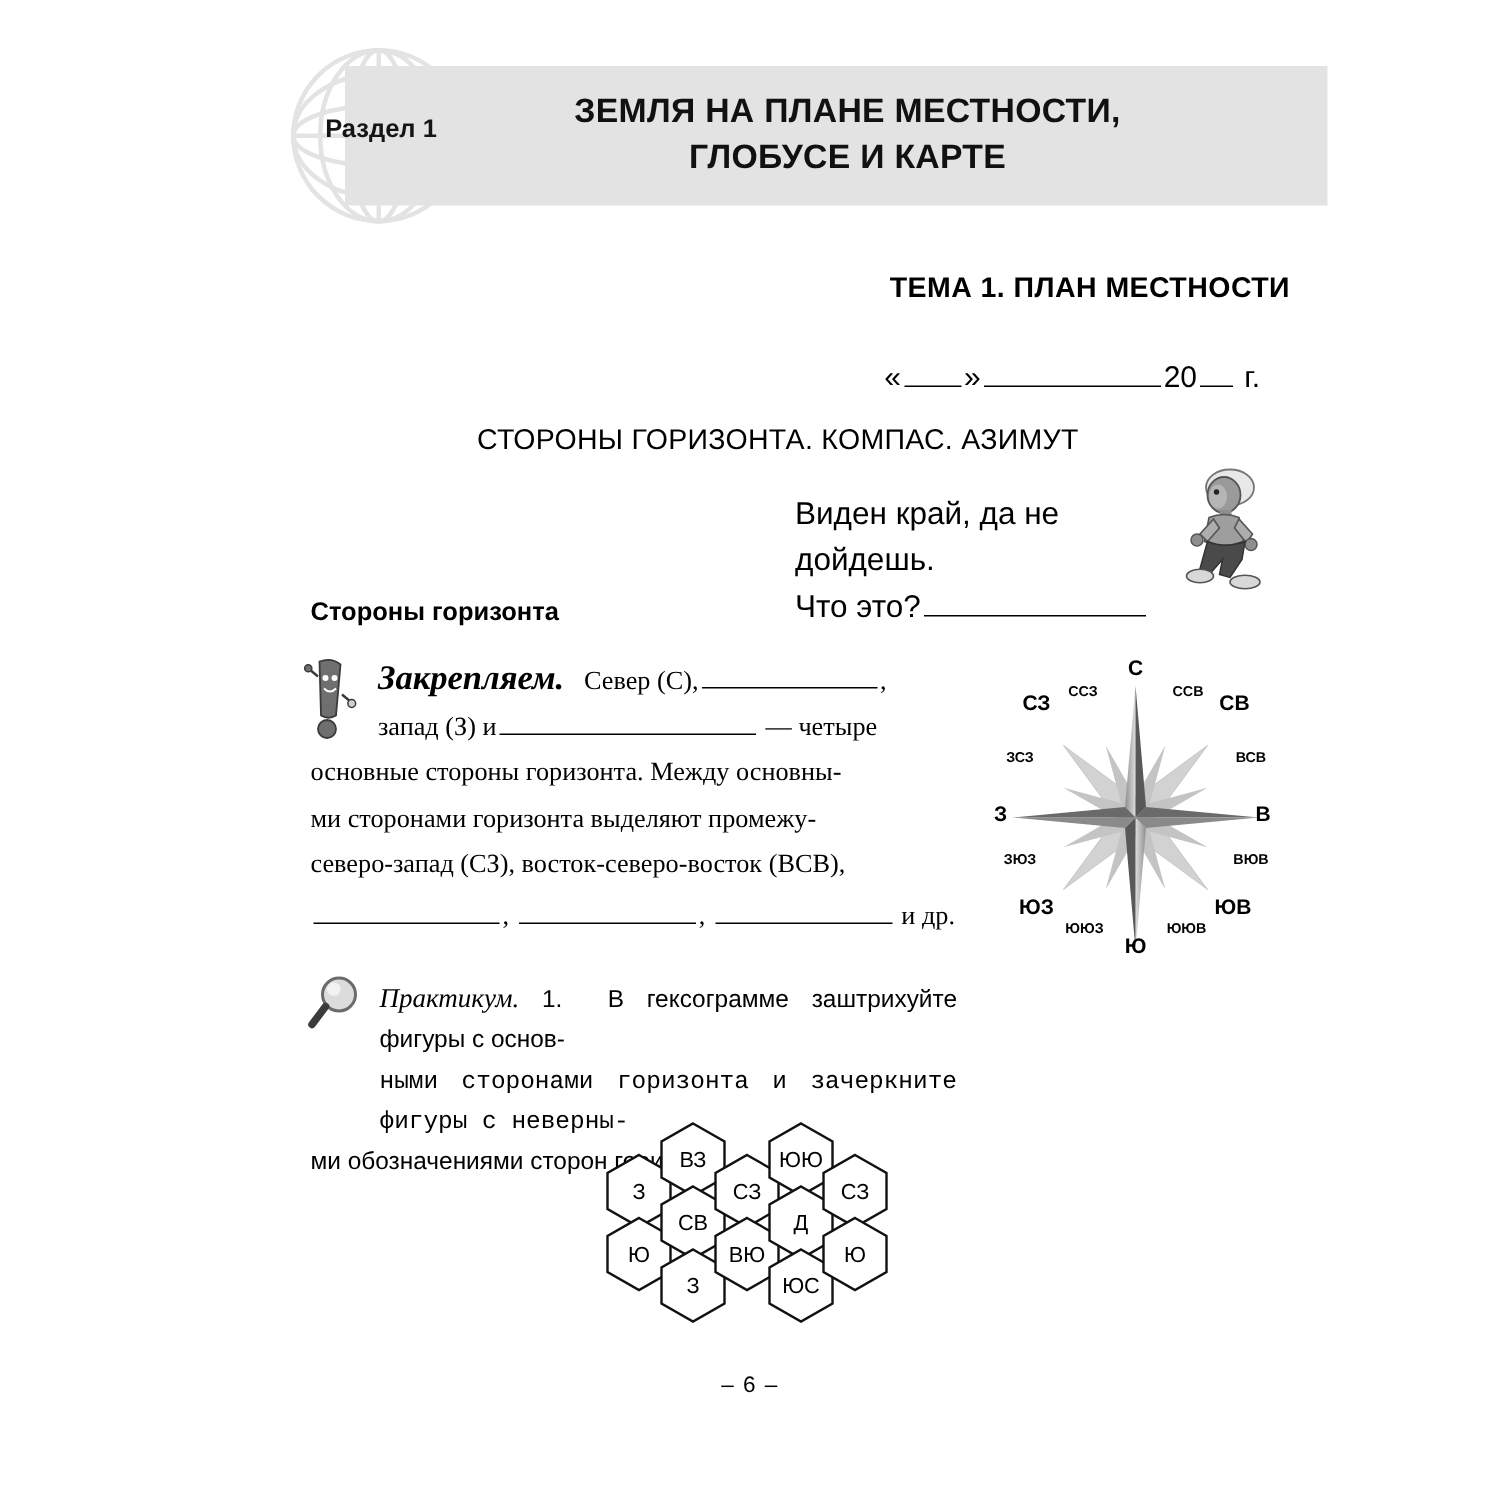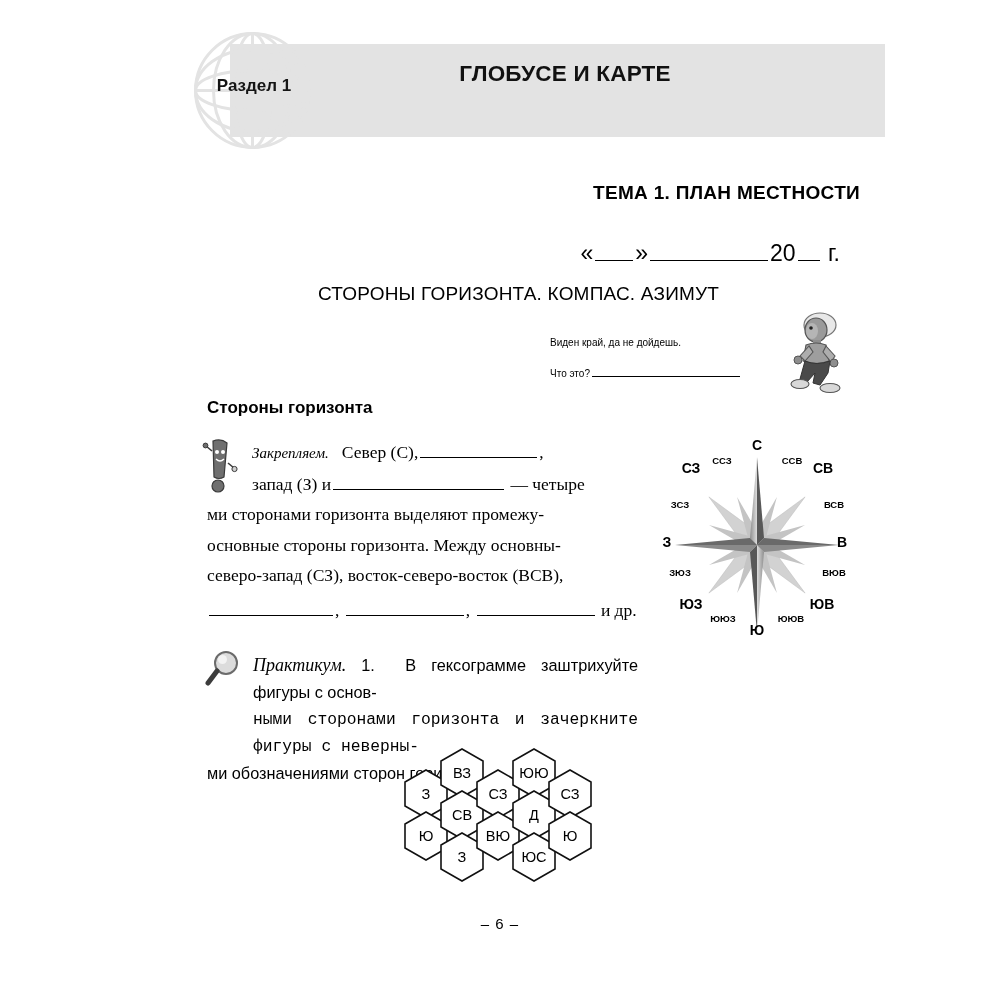--- a/index.html
+++ b/index.html
@@ -74,21 +74,21 @@
     font-weight: bold;
     font-size: 19px;
     letter-spacing: 0.3px;
   }
 
   
   .date-line {
     position: absolute;
     right: 160px;
     top: 238px;
-    font-size: 23px;
+    font-size: 20px;
     white-space: nowrap;
   }
   .blank {
     display: inline-block;
     border-bottom: 1.6px solid #000;
     vertical-align: baseline;
     height: 0.95em;
     margin: 0 2px;
   }
 
@@ -101,23 +101,22 @@
     letter-spacing: 0.2px;
     white-space: nowrap;
   }
 
   
   .riddle {
     position: absolute;
     left: 530px;
     top: 327px;
     width: 250px;
-    font-size: 10px;
+    font-size: 21px;
     line-height: 31px;
-    margin-left: 20px;
   }
   .riddle-q { white-space: nowrap; }
 
   .boy-illus {
     position: absolute;
     left: 782px;
     top: 312px;
     width: 72px;
     height: 82px;
   }
@@ -145,22 +144,22 @@
     top: 437px;
     width: 428px;
     font-family: "Liberation Serif", serif;
     font-size: 17.5px;
     line-height: 30.5px;
     text-align: justify;
     text-justify: inter-word;
   }
   .zakrep-text .lead {
     font-style: italic;
-    font-weight: normal;
-    font-size: 15px;
+    font-weight: bold;
+    font-size: 23px;
   }
   .zakrep-text .l1 { padding-left: 45px; }
   .zakrep-text .l2 { padding-left: 45px; }
   .line-row { white-space: nowrap; }
   .justified { display: block; }
 
   
   .compass {
     position: absolute;
     left: 658px;
@@ -235,20 +234,21 @@
         <line x1="2.5" y1="59.5" x2="116.5" y2="59.5"></line>
         <ellipse cx="59.5" cy="59.5" rx="57" ry="20"></ellipse>
         <ellipse cx="59.5" cy="59.5" rx="57" ry="41"></ellipse>
       </g>
     </svg>
   </div>
 
   <div class="section-label">Раздел 1</div>
 
   <div class="header-title">
+    <div>ЗЕМЛЯ НА ПЛАНЕ МЕСТНОСТИ,</div>
     <div>ГЛОБУСЕ И КАРТЕ</div>
   </div>
 
   <div class="topic-title">ТЕМА 1. ПЛАН МЕСТНОСТИ</div>
 
   <div class="date-line">
     <span>«</span><span class="blank" style="width:38px"></span><span>»</span><span class="blank" style="width:118px"></span><span>20</span><span class="blank" style="width:22px"></span>
     <span>г.</span>
   </div>
 
@@ -305,22 +305,22 @@
 
   <div class="zakrep-text">
     <div class="line-row l1">
       <span class="lead">Закрепляем.</span>
       &nbsp;&nbsp;<span>Север (С),</span><span class="blank" style="width:117px"></span>,
     </div>
     <div class="line-row l2">
       <span>запад (З) и</span><span class="blank" style="width:171px"></span>
       <span>— четыре</span>
     </div>
+    <div class="justified">основные стороны горизонта. Между основны-</div>
     <div class="justified">ми сторонами горизонта выделяют промежу-</div>
-    <div class="justified">основные стороны горизонта. Между основны-</div>
     <div class="justified">северо-запад (СЗ), восток-северо-восток (ВСВ),</div>
     <div class="line-row" style="padding-top:4px">
       <span class="blank" style="width:124px"></span>,
       <span class="blank" style="width:118px"></span>,
       <span class="blank" style="width:118px"></span>
       <span>и др.</span>
     </div>
   </div>
 
   <div class="compass">

